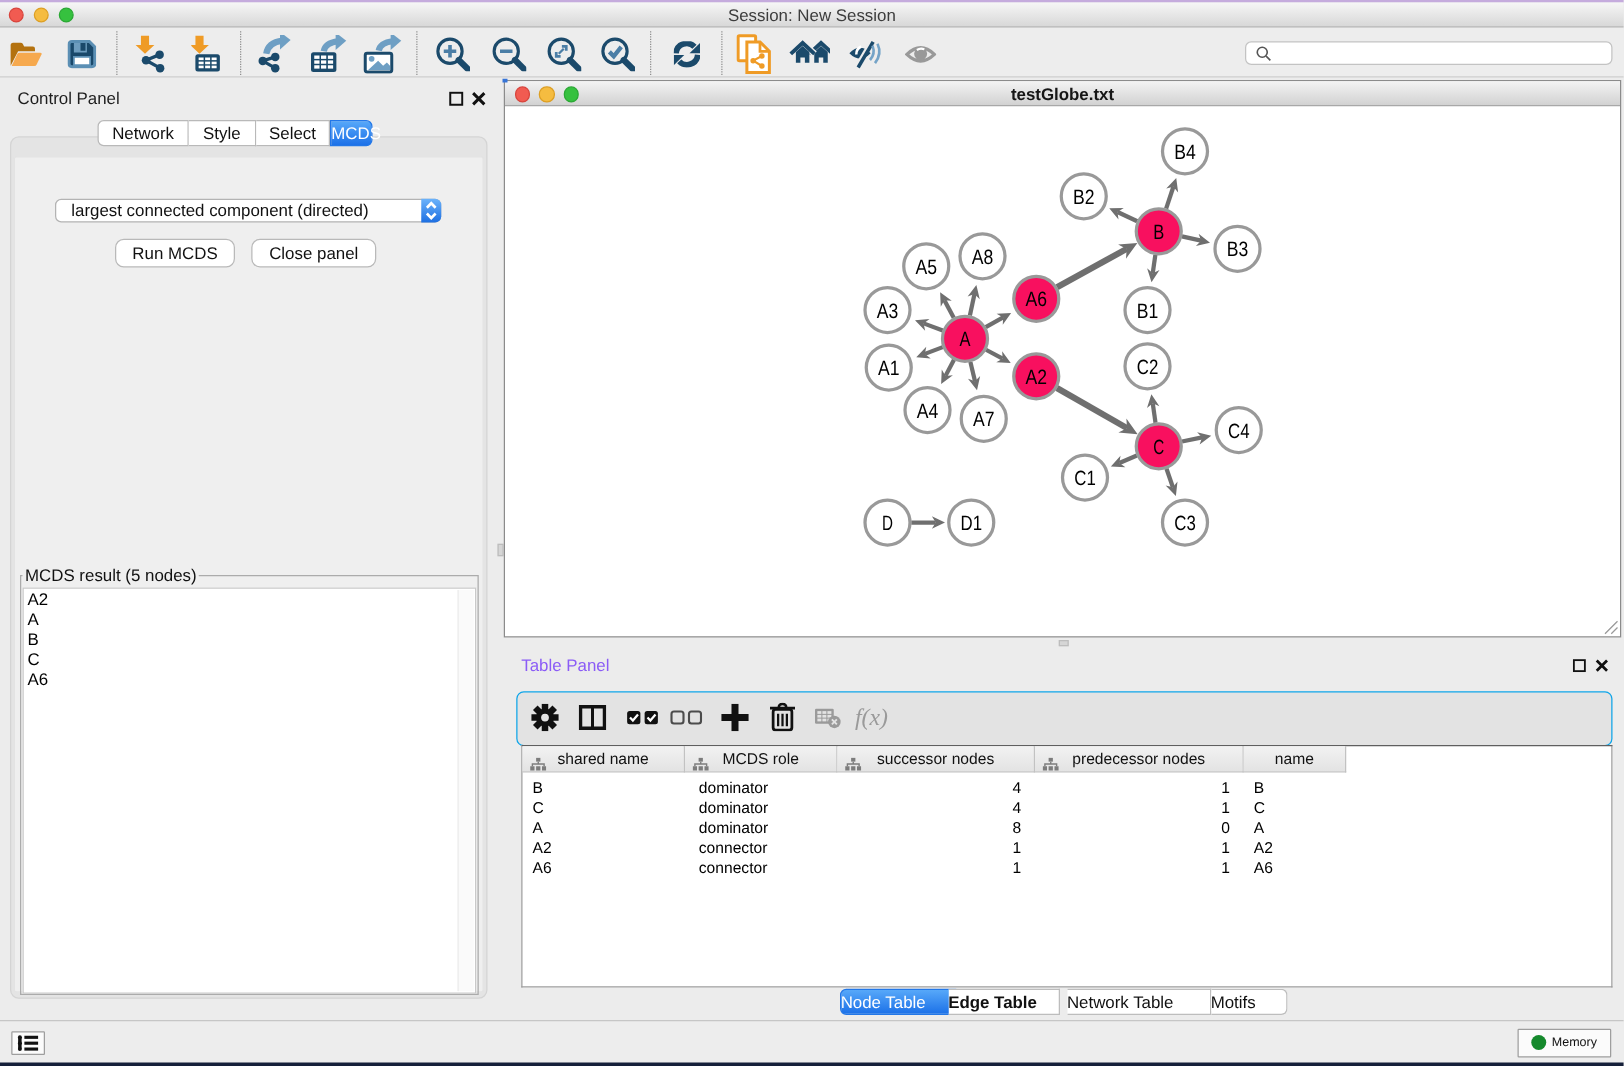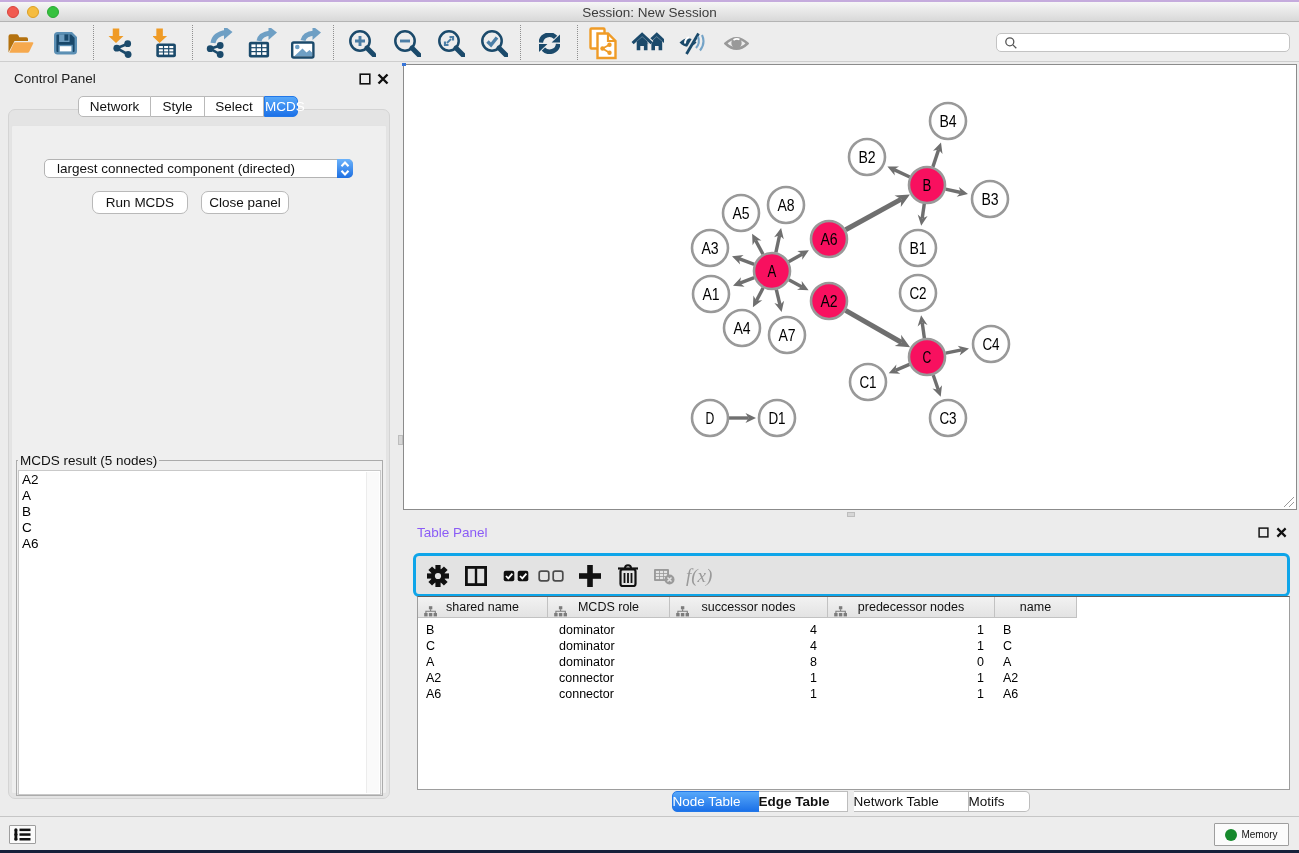--- a/index.html
+++ b/index.html
@@ -17,34 +17,34 @@
 #cp-title { left:14px; top:71px; font-size:13.5px; color:#1e1e1e; }
 #cp-tabs { left:78px; top:96px; height:21px; z-index:5; }
 .tab { position:absolute; top:0; height:21px; border:1px solid #b9b9b9; background:#fff; font-size:13.5px; text-align:center; color:#111; line-height:20px; }
 .tab.sel { background:linear-gradient(#57a8f9,#1c71e8); color:#fff; border-color:#2277e8; }
 #cp-pane { left:8px; top:108.5px; width:382px; height:690px; background:#e4e4e4; border:1px solid #d4d4d4; border-radius:7px; }
 #cp-inner { position:absolute; left:2px; top:15.5px; width:376px; height:669px; background:#efefef; border:1px solid #e3e3e3; border-radius:2px; }
 #opt-label { position:absolute; left:0; top:10px; width:100%; text-align:center; font-size:13.5px; color:#111; }
 #dropdown { position:absolute; left:32px; top:33px; width:309px; height:19px; background:#fff; border:1px solid #b3b3b3; border-radius:5px; font-size:13.5px; line-height:17px; color:#111; padding-left:12px; }
 #dd-btn { position:absolute; right:-1px; top:-1px; width:16px; height:19px; border-radius:0 5px 5px 0; background:linear-gradient(#6cb3fb,#1d6fe2); }
 #btn-run { position:absolute; left:80px; top:65px; width:96px; height:23px; }
-#btn-close { position:absolute; left:189px; top:65px; width:88px; height:23px; }
+#btn-close { position:absolute; left:189px; top:65px; width:100px; height:23px; }
 .macbtn { background:#fff; border:1px solid #b9b9b9; border-radius:7px; font-size:13.5px; text-align:center; line-height:21px; color:#111; }
 #fieldset { position:absolute; left:4px; top:334px; width:367px; height:336px; border:1px solid #ababab; }
 #fs-legend { position:absolute; left:1px; top:-8px; background:#efefef; font-size:13.5px; padding:0 2px; color:#111; }
 #fs-list { position:absolute; left:1px; top:9px; width:363px; height:325px; background:#fff; border:1px solid #c9c9c9; font-size:13.5px; color:#000; padding:1px 0 0 3px; line-height:16px; }
 #fs-scroll { position:absolute; right:1px; top:1px; width:13px; height:321px; background:#fafafa; border-left:1px solid #ececec; }
 #netwin { left:403px; top:64px; width:894px; height:446px; background:#fff; border:1px solid #8b8b8b; }
 #nw-titlebar { position:absolute; left:0; top:0; width:892px; height:20px; background:linear-gradient(#f3f3f3,#d2d2d2); border-bottom:1px solid #a8a8a8; }
 #nw-title { position:absolute; width:100%; text-align:center; top:2.5px; font-size:13.5px; font-weight:600; color:#161616; }
 .nwtl { position:absolute; top:4px; width:12.5px; height:12.5px; border-radius:50%; }
 #nw-grip { position:absolute; right:1px; bottom:1px; width:13px; height:13px; }
 .sphandle { background:#d6d6d6; border:1px solid #bdbdbd; }
 #tp-title { left:417px; top:525px; font-size:13.5px; color:#8b5cf6; }
-#tp-toolbar { left:413px; top:552.5px; width:877px; height:44px; background:#e3e3e3; border:3px solid #0ea5e9; border-radius:6px; }
+#tp-toolbar { left:413px; top:552.5px; width:877px; height:44px; background:#e3e3e3; border:1px solid #0ea5e9; border-radius:6px; }
 #tp-table { left:417px; top:596px; width:873px; height:194px; background:#fff; border:1px solid #9d9d9d; border-top:1px solid #5f5f5f; }
 .th { position:absolute; top:0; height:21px; background:linear-gradient(#f2f2f2,#e3e3e3); border-right:1px solid #c2c2c2; border-bottom:1px solid #c2c2c2; font-size:12.5px; color:#111; text-align:center; line-height:20px; }
 .td { position:absolute; font-size:12.5px; color:#000; height:16px; line-height:16px; }
 #bot-tabs { left:671.5px; top:791px; height:21px; }
 .btab { position:absolute; top:0; height:21px; background:#fff; border:1px solid #bdbdbd; font-size:13.5px; text-align:left; line-height:20px; color:#111; }
 .btab.sel { background:linear-gradient(#57a8f9,#1c71e8); color:#fff; border-color:#2277e8; }
 #statusbar { left:0; top:816px; width:1299px; height:34px; background:#ededed; border-top:1px solid #c6c6c6; }
 #sb-left { position:absolute; left:9px; top:8px; width:27px; height:19px; background:#fbfbfb; border:1px solid #9e9e9e; border-radius:1px; }
 #sb-mem { position:absolute; right:10px; top:6px; width:75px; height:23px; background:#fbfbfb; border:1px solid #9e9e9e; border-radius:1px; font-size:10px; line-height:21px; text-align:center; color:#111; }
 </style>
@@ -213,20 +213,26 @@
   <div id="fieldset">
     <div id="fs-legend">MCDS result (5 nodes)</div>
     <div id="fs-list">A2<br>A<br>B<br>C<br>A6
       <div id="fs-scroll"></div>
     </div>
   </div>
  </div>
 </div>
 
 <div class="abs" id="netwin">
+  <div id="nw-titlebar">
+    <div class="nwtl" style="left:7.75px; background:#f15b51; border:1px solid #d8443c;"></div>
+    <div class="nwtl" style="left:27.25px; background:#f5bc40; border:1px solid #dd9f23;"></div>
+    <div class="nwtl" style="left:46.9px; background:#36c13f; border:1px solid #2aa834;"></div>
+    <div id="nw-title">testGlobe.txt</div>
+  </div>
   <svg style="position:absolute;left:0;top:21px;" width="892" height="424" font-family="Liberation Sans, sans-serif">
   <line x1="350.2" y1="191.7" x2="335.9" y2="197.1" stroke="#6f6f6f" stroke-width="3.4"></line>
 <polygon points="329.0,199.7 337.0,191.3 335.9,197.1 340.6,200.7" fill="#6f6f6f"></polygon>
 <line x1="350.2" y1="178.4" x2="334.9" y2="172.7" stroke="#6f6f6f" stroke-width="3.4"></line>
 <polygon points="328.0,170.2 339.6,169.1 334.9,172.7 336.1,178.5" fill="#6f6f6f"></polygon>
 <line x1="359.2" y1="201.8" x2="352.4" y2="214.7" stroke="#6f6f6f" stroke-width="3.4"></line>
 <polygon points="348.9,221.2 349.4,209.6 352.4,214.7 358.3,214.2" fill="#6f6f6f"></polygon>
 <line x1="359.0" y1="168.2" x2="351.5" y2="154.2" stroke="#6f6f6f" stroke-width="3.4"></line>
 <polygon points="348.1,147.7 357.4,154.6 351.5,154.2 348.6,159.3" fill="#6f6f6f"></polygon>
 <line x1="372.3" y1="203.5" x2="376.0" y2="219.0" stroke="#6f6f6f" stroke-width="3.4"></line>

